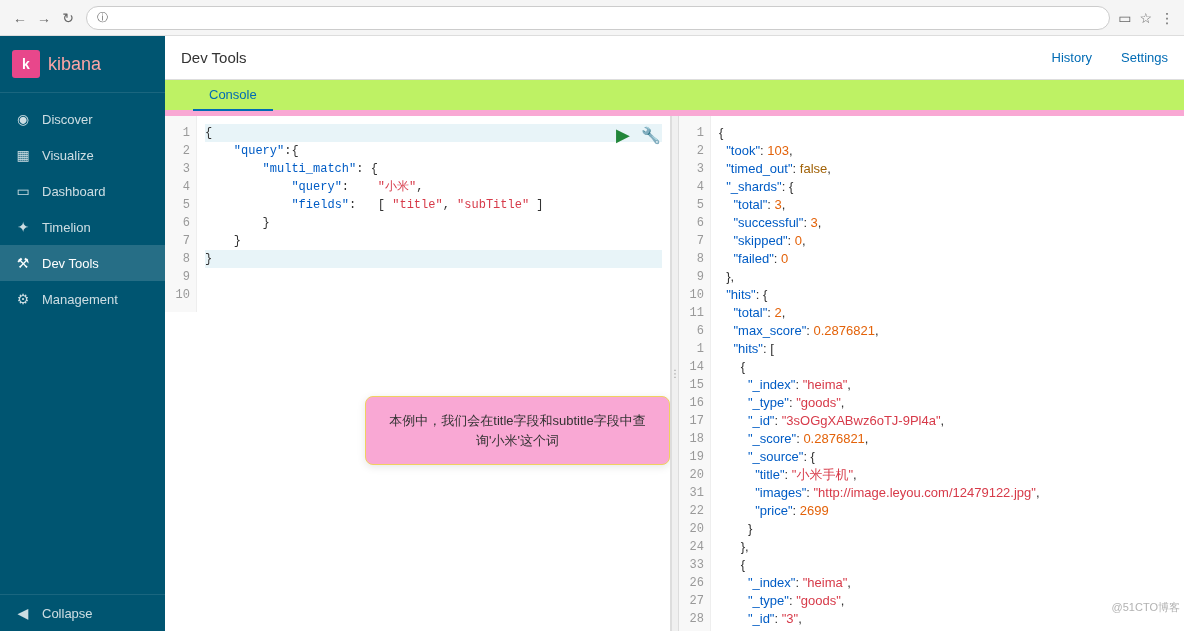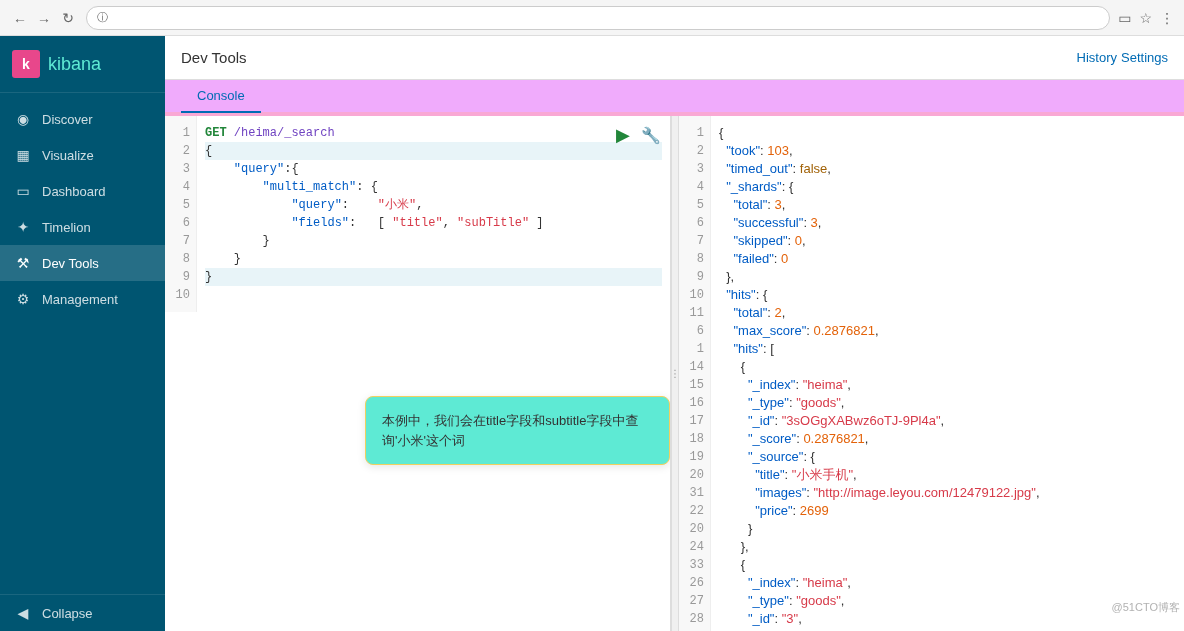--- a/index.html
+++ b/index.html
@@ -38,21 +38,21 @@
       color: white; flex-shrink: 0;
     }
     .sidebar-logo {
       display: flex; align-items: center; gap: 8px; padding: 14px 12px;
       border-bottom: 1px solid rgba(255,255,255,0.1);
     }
     .logo-icon {
       width: 28px; height: 28px; background: #e8478b; border-radius: 3px;
       display: flex; align-items: center; justify-content: center; color: white; font-weight: bold; font-size: 14px;
     }
-    .logo-text { color: #5eead4; font-size: 18px; font-weight: 300; }
+    .logo-text { color: #fca5a5; font-size: 18px; font-weight: 300; }
     .sidebar-nav { flex: 1; padding: 8px 0; }
     .sidebar-item {
       display: flex; align-items: center; gap: 10px; padding: 10px 14px;
       cursor: pointer; color: rgba(255,255,255,0.8); font-size: 13px;
       transition: background 0.2s;
     }
     .sidebar-item.active { background: rgba(255,255,255,0.15); color: white; }
     .sidebar-icon { font-size: 14px; width: 18px; text-align: center; }
     .sidebar-footer {
       padding: 10px 14px; border-top: 1px solid rgba(255,255,255,0.1);
@@ -63,27 +63,27 @@
     
     .main { flex: 1; display: flex; flex-direction: column; overflow: hidden; }
 
     
     .top-bar {
       background: white; border-bottom: 1px solid #ddd;
       padding: 0 16px; display: flex; align-items: center; justify-content: space-between;
       height: 44px; flex-shrink: 0;
     }
     .top-bar-title { font-size: 15px; color: #333; font-weight: 400; }
-    .top-bar-actions { display: flex; gap: 4px; }
+    .top-bar-actions { display: flex; gap: 29px; }
     .top-bar-action { color: #006bb4; font-size: 13px; cursor: pointer; text-decoration: none; }
 
     
     .tabs {
-      background: #f0abfc; border-bottom: 4px solid #f9a8d4;
-      padding: 0 16px; display: flex; height: 36px; flex-shrink: 0;
+      background: #bef264; border-bottom: 6px solid #f9a8d4;
+      padding: 0 28px; display: flex; height: 36px; flex-shrink: 0;
     }
     .tab {
       padding: 0 16px; display: flex; align-items: center; cursor: pointer;
       border-bottom: 2px solid transparent; color: #666; font-size: 13px;
       margin-bottom: -1px;
     }
     .tab.active { border-bottom: 2px solid #006bb4; color: #006bb4; font-weight: 500; }
 
     
     .console-area { flex: 1; display: flex; overflow: hidden; background: #f5f5f5; }
@@ -117,23 +117,23 @@
     .code-line.highlighted { background: #e8f4f8; }
     .kw-get { color: #22863a; font-weight: bold; }
     .kw-path { color: #6f42c1; }
     .kw-key { color: #005cc5; }
     .kw-string { color: #d73a49; }
     .kw-plain { color: #333; }
 
     
     .tooltip-callout {
       position: absolute; left: 200px; top: 280px; z-index: 20;
-      background: #5eead4; border: 1px solid #f0d060; border-radius: 8px;
+      background: #f9a8d4; border: 1px solid #f0d060; border-radius: 8px;
       padding: 14px 16px; max-width: 380px; font-size: 13px; color: #333;
-      line-height: 1.5; box-shadow: 0 2px 8px rgba(0,0,0,0.1);
+      line-height: 1.5; box-shadow: 0 2px 8px rgba(0,0,0,0.1); text-align: center;
     }
 
     
     .pane-divider {
       width: 8px; background: #f0f0f0; border-left: 1px solid #ddd; border-right: 1px solid #ddd;
       cursor: col-resize; display: flex; align-items: center; justify-content: center;
       color: #999; font-size: 10px;
     }
 
     
@@ -253,21 +253,20 @@
               <span class="line-num">3</span>
               <span class="line-num">4</span>
               <span class="line-num">5</span>
               <span class="line-num">6</span>
               <span class="line-num">7</span>
               <span class="line-num">8</span>
               <span class="line-num">9</span>
               <span class="line-num">10</span>
             </div>
             <div class="code-content">
-              <div class="code-line"><span class="kw-get">GET</span><span class="kw-plain"> </span><span class="kw-path">/heima/_search</span></div>
               <div class="code-line highlighted"><span class="kw-plain">{</span></div>
               <div class="code-line"><span class="kw-plain">    </span><span class="kw-key">"query"</span><span class="kw-plain">:{</span></div>
               <div class="code-line"><span class="kw-plain">        </span><span class="kw-key">"multi_match"</span><span class="kw-plain">: {</span></div>
               <div class="code-line"><span class="kw-plain">            </span><span class="kw-key">"query"</span><span class="kw-plain">:    </span><span class="kw-string">"小米"</span><span class="kw-plain">,</span></div>
               <div class="code-line"><span class="kw-plain">            </span><span class="kw-key">"fields"</span><span class="kw-plain">:   [ </span><span class="kw-string">"title"</span><span class="kw-plain">, </span><span class="kw-string">"subTitle"</span><span class="kw-plain"> ]</span></div>
               <div class="code-line"><span class="kw-plain">        }</span></div>
               <div class="code-line"><span class="kw-plain">    }</span></div>
               <div class="code-line highlighted"><span class="kw-plain">}</span></div>
               <div class="code-line"></div>
             </div>

